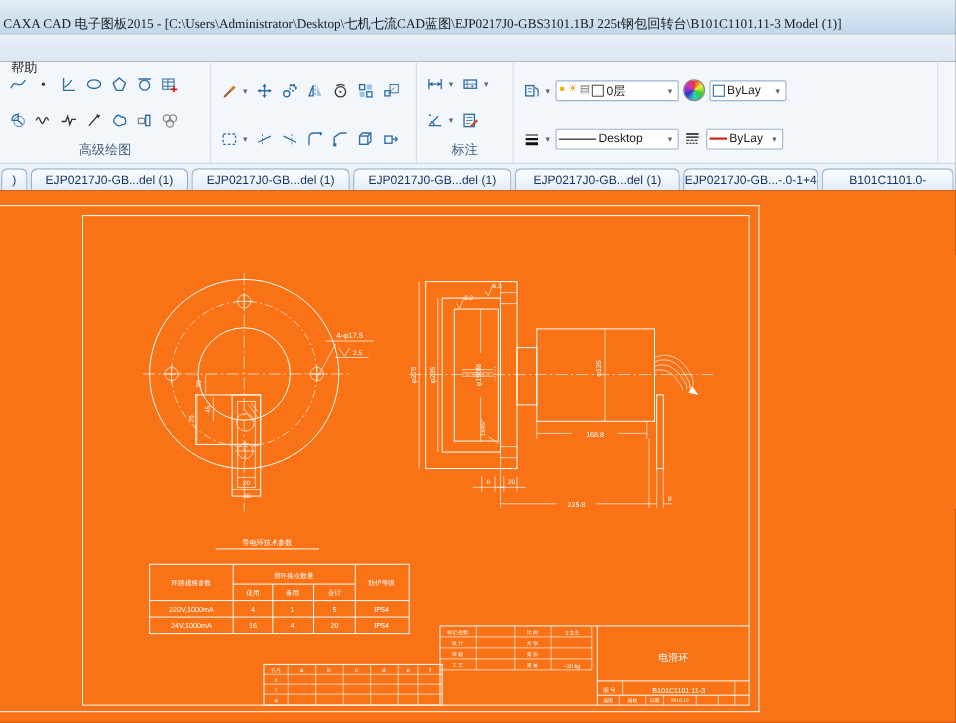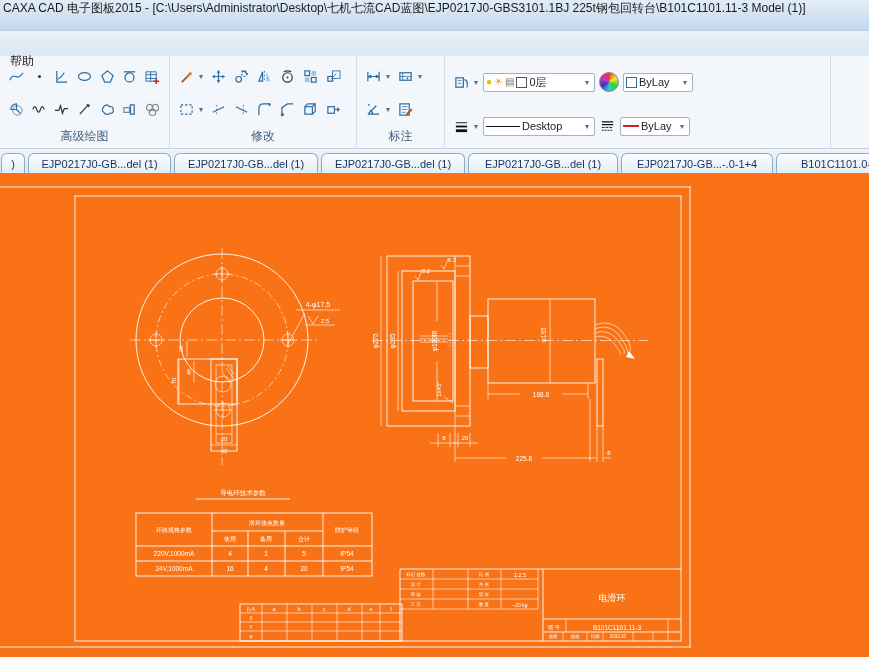--- a/index.html
+++ b/index.html
@@ -1,19 +1,19 @@
 <!DOCTYPE html>
 <html><head>
 <meta charset="utf-8">
 <style>
   html,body{margin:0;padding:0;}
   body{width:869px;height:657px;overflow:hidden;font-family:"Liberation Sans",sans-serif;background:#000;}
   
-  .titlebar{height:30px;background:linear-gradient(#e3edf7,#c3d8ec);display:flex;align-items:flex-start;
-    font-size:12px;color:#1b1b1b;padding-left:3px;border-bottom:1px solid #b9cfe4;}
+  .titlebar{height:30px;background:linear-gradient(#e3edf7,#c3d8ec);display:flex;align-items:flex-end;
+    font-size:12px;color:#1b1b1b;padding-left:3px;border-bottom:1px solid #b9cfe4;font-family:Liberation Serif, serif;}
   .menubar{height:25px;background:linear-gradient(#e9f0f8,#dbe7f3);display:flex;align-items:center;
     font-size:12px;color:#222;}
   .menuitem{padding:3px 10px;margin-top:35px;}
   
   .ribbon{height:92px;background:#f3f7fb;display:flex;border-bottom:1px solid #c3d2e2;}
   .grp{display:flex;flex-direction:column;border-right:1px solid #d2dfec;padding:4px 2px 0 2px;box-sizing:border-box;}
   .grp .rows{flex:1;display:flex;flex-direction:column;justify-content:space-around;}
   .irow{display:flex;align-items:center;gap:2px;padding:0 4px;}
   .grplabel{text-align:center;font-size:12px;color:#44607e;padding:2px 0 3px 0;}
   .tool{width:21px;height:20px;display:flex;align-items:center;justify-content:center;border-radius:2px;}
@@ -52,21 +52,21 @@
 <div class="titlebar">
   <span>CAXA CAD 电子图板2015 - [C:\Users\Administrator\Desktop\七机七流CAD蓝图\EJP0217J0-GBS3101.1BJ 225t钢包回转台\B101C1101.11-3 Model (1)]</span>
 </div>
 
 <div class="menubar">
   <span class="menuitem">帮助</span>
 </div>
 
 <div class="ribbon">
 
-  <div class="grp" style="width:170px">
+  <div class="grp" style="width:192px">
     <div class="rows">
       <div class="irow">
         <span class="tool">
             <svg viewBox="0 0 16 16">
               <path d="M1 12C5 1 8 15 15 4"></path>
             </svg>
           </span>
         <span class="tool">
             <svg viewBox="0 0 16 16">
               <circle cx="8" cy="8" r="1.6" fill="#333" stroke="none"></circle>
@@ -237,21 +237,20 @@
             </svg>
           </span>
         <span class="tool">
             <svg viewBox="0 0 16 16">
               <rect x="2" y="5" width="7" height="7"></rect>
               <path d="M9 8h5M12 6l2 2-2 2"></path>
             </svg>
           </span>
       </div>
     </div>
-    <div class="grplabel">修改</div>
   </div>
 
   <div class="grp" style="width:88px">
     <div class="rows">
       <div class="irow">
         <span class="tool">
             <svg viewBox="0 0 16 16">
               <path d="M2 3v10M14 3v10M2 8h12M3 8 5 7v2zM13 8l-2-1v2z"></path>
             </svg>
           </span>
@@ -342,21 +341,21 @@
   </div>
   <div style="flex:1"></div>
 </div>
 
 <div class="tabbar">
   <div class="tab" style="width:24px">)</div>
   <div class="tab" style="width:143px">EJP0217J0-GB...del (1)</div>
   <div class="tab" style="width:144px">EJP0217J0-GB...del (1)</div>
   <div class="tab" style="width:144px">EJP0217J0-GB...del (1)</div>
   <div class="tab" style="width:150px">EJP0217J0-GB...del (1)</div>
-  <div class="tab" style="width:152px">EJP0217J0-GB...-.0-1+4</div>
+  <div class="tab" style="width:123px">EJP0217J0-GB...-.0-1+4</div>
   <div class="tab" style="width:120px">B101C1101.0-</div>
 </div>
 
 <div class="canvas">
 <svg width="869" height="485" viewBox="0 0 869 485">
 
   <g>
     <line class="ln" x1="0" y1="14" x2="691" y2="14"></line>
     <line class="ln" x1="690" y1="14" x2="690" y2="474"></line>
     <line class="ln" x1="0" y1="474" x2="691" y2="474" stroke-width="2"></line>

